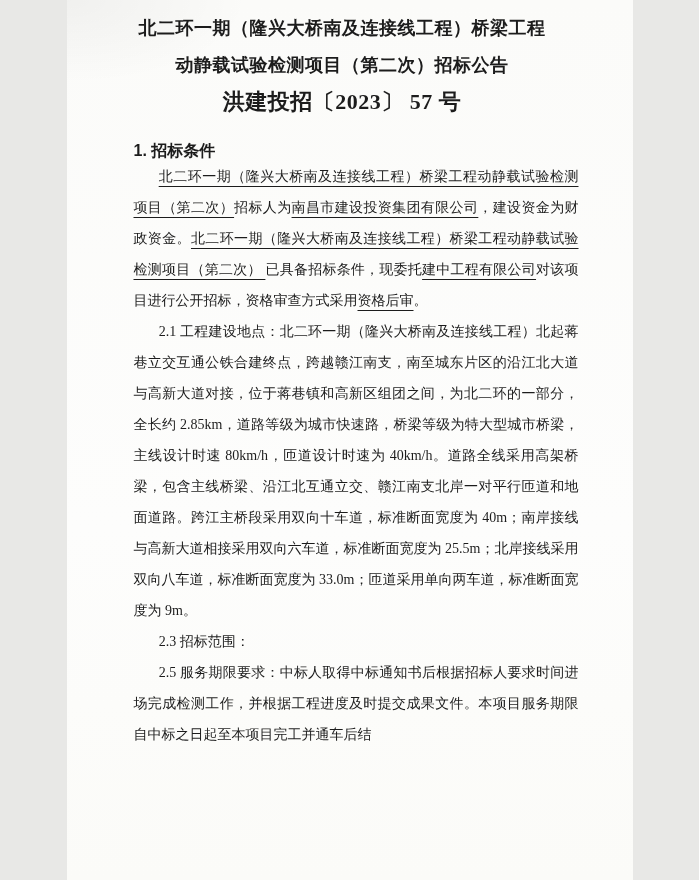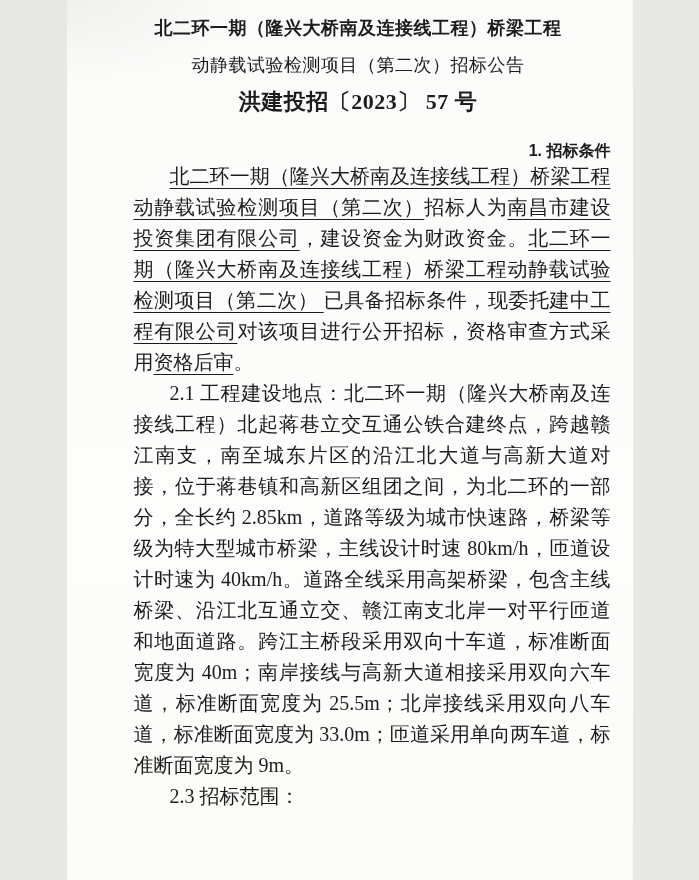--- a/index.html
+++ b/index.html
@@ -7,30 +7,30 @@
     position:relative;
     width:566px;height:880px;
     margin:0 auto;
     overflow:hidden;
     background:
       radial-gradient(ellipse 260px 120px at 0% 0%, rgba(0,0,0,0.045), rgba(0,0,0,0) 70%),
       linear-gradient(180deg,#fbfbf9 0%,#fdfdfc 60%,#fbfbf8 100%);
     font-family:"Liberation Serif","DejaVu Serif",serif;
     color:#1c1c1c;
     box-sizing:border-box;
-    padding:16px 22px 0 67px;
+    padding:16px 54px 0 67px;
   }
   .titles{margin-left:-67px;margin-right:-39px;text-align:center;}
   .t1{font-size:18px;font-weight:700;line-height:24px;margin:0;letter-spacing:0.5px;}
-  .t2{font-size:18px;font-weight:400;line-height:24px;margin:13px 0 0 0;letter-spacing:0.5px;}
+  .t2{font-size:18px;font-weight:700;line-height:24px;margin:13px 0 0 0;letter-spacing:0.5px;}
   .t3{font-size:22px;font-weight:700;line-height:24px;margin:13px 0 0 0;letter-spacing:0.5px;}
-  .h1{font-size:16px;font-weight:700;line-height:20px;margin:27px 0 0 0;font-family:"Liberation Sans","DejaVu Sans",sans-serif;text-align:right;}
+  .h1{font-size:16px;font-weight:700;line-height:20px;margin:27px 0 0 0;font-family:"Liberation Sans","DejaVu Sans",sans-serif;}
   .h2{font-size:16px;font-weight:700;line-height:20px;margin:14px 0 0 0;font-family:"Liberation Sans","DejaVu Sans",sans-serif;}
   p.body{
-    font-size:20px;line-height:31px;margin:0;
+    font-size:14px;line-height:31px;margin:0;
     text-align:justify;text-indent:1.8em;
   }
   .mt8{margin-top:8px;}
   .mt22{margin-top:22px;font-family:Liberation Serif, serif;}
   .mt6{margin-top:6px;}
   .mt2{margin-top:2px;}
   .u{text-decoration:underline;text-decoration-thickness:1px;text-underline-offset:5px;}
   
   .stamp{position:absolute;pointer-events:none;}
   .stamp-upper{left:682px;top:313px;}
@@ -48,20 +48,21 @@
     <div class="t3">洪建投招〔2023〕 57 号</div>
   </div>
 
   <div class="h1">1. 招标条件</div>
 
   <p class="body mt8"><span class="u">北二环一期（隆兴大桥南及连接线工程）桥梁工程动静载试验检测项目（第二次）</span><span>招标人为</span><span class="u">南昌市建设投资集团有限公司</span><span>，建设资金为财政资金。</span><span class="u">北二环一期（隆兴大桥南及连接线工程）桥梁工程动静载试验检测项目（第二次） </span><span>已具备招标条件，现委托</span><span class="u">建中工程有限公司</span><span>对该项目进行公开招标，资格审查方式采用</span><span class="u">资格后审</span><span>。</span></p>
 
 
   <p class="body mt22">2.1 工程建设地点：北二环一期（隆兴大桥南及连接线工程）北起蒋巷立交互通公铁合建终点，跨越赣江南支，南至城东片区的沿江北大道与高新大道对接，位于蒋巷镇和高新区组团之间，为北二环的一部分，全长约 2.85km，道路等级为城市快速路，桥梁等级为特大型城市桥梁，主线设计时速 80km/h，匝道设计时速为 40km/h。道路全线采用高架桥梁，包含主线桥梁、沿江北互通立交、赣江南支北岸一对平行匝道和地面道路。跨江主桥段采用双向十车道，标准断面宽度为 40m；南岸接线与高新大道相接采用双向六车道，标准断面宽度为 25.5m；北岸接线采用双向八车道，标准断面宽度为 33.0m；匝道采用单向两车道，标准断面宽度为 9m。</p>
   <p class="body">2.3 招标范围：</p>
+  <p class="body">2.5 服务期限要求：中标人取得中标通知书后根据招标人要求时间进场完成检测工作，并根据工程进度及时提交成果文件。本项目服务期限自中标之日起至本项目完工并通车后结</p>
 
   <svg class="stamp stamp-upper" width="120" height="120" viewBox="-60 -60 120 120">
     <g transform="translate(60,0)">
       <circle r="56" fill="none" stroke="rgba(203,70,64,0.48)" stroke-width="3"></circle>
       <rect x="-50" y="-26" width="14" height="6" rx="2" fill="rgba(203,70,64,0.35)" transform="rotate(28 -43 -23)"></rect>
       <rect x="-49" y="-3" width="15" height="6" rx="2" fill="rgba(203,70,64,0.38)" transform="rotate(8 -41 0)"></rect>
     </g>
   </svg>
 
   <svg class="stamp stamp-lower" width="170" height="170" viewBox="-85 -85 170 170">

